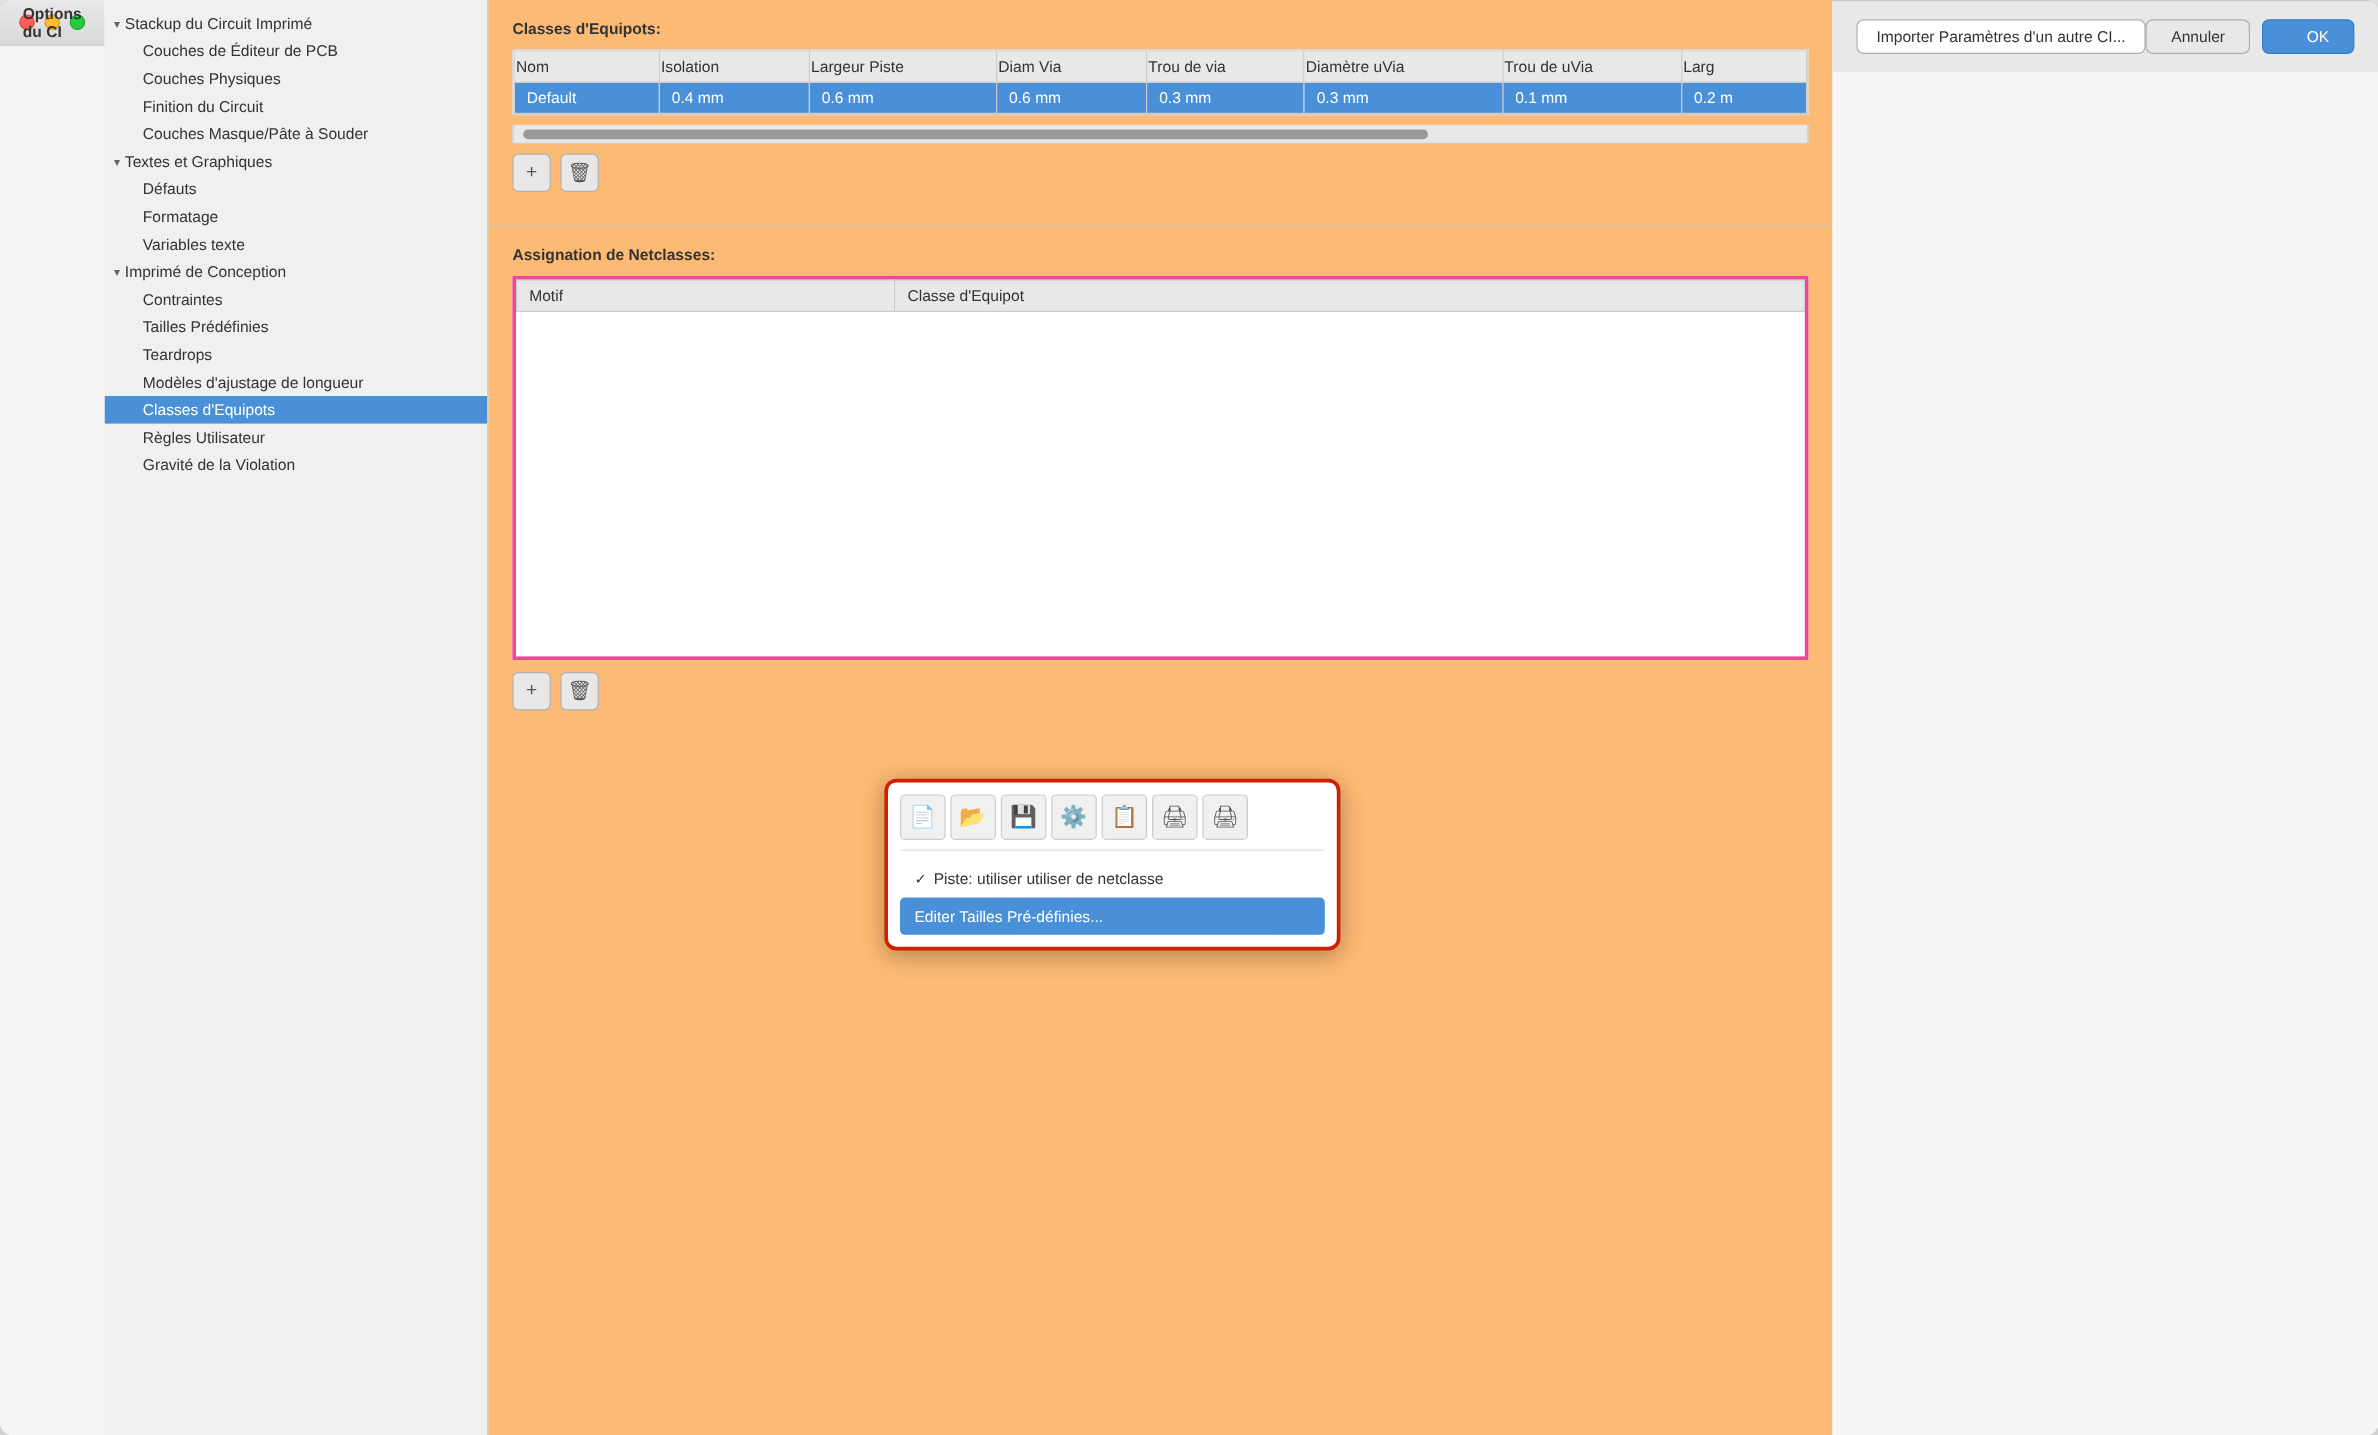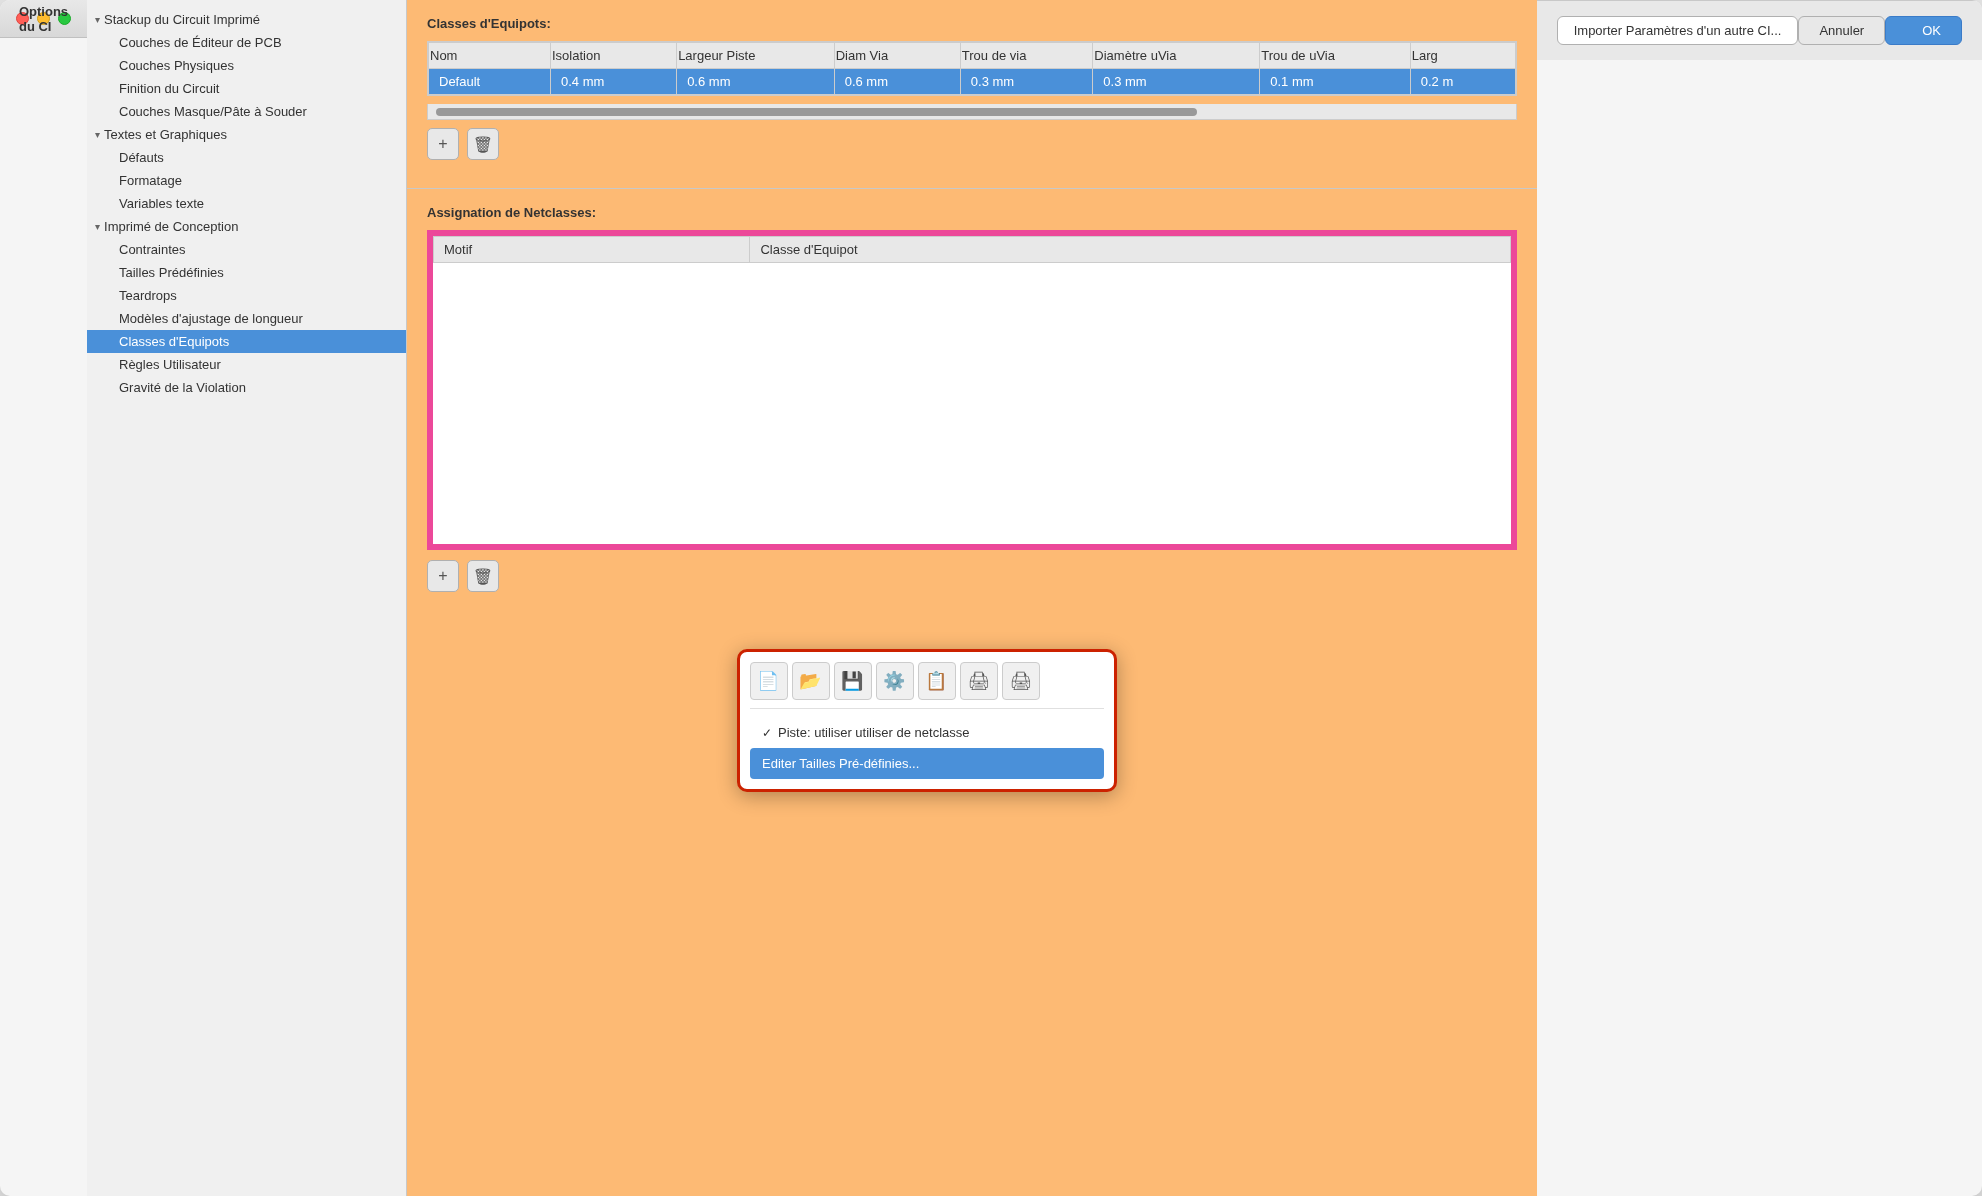--- a/index.html
+++ b/index.html
@@ -183,21 +183,21 @@
       border-radius: 5px;
       display: flex;
       align-items: center;
       justify-content: center;
       cursor: pointer;
       font-size: 16px;
       color: #555;
     }
 
     .netclass-table-container {
-      border: 6px solid #ec4899;
+      border: 3px solid #ec4899;
       background: white;
       height: 320px;
       overflow: auto;
     }
 
     .netclass-table {
       width: 100%;
       font-size: 13px;
       border-collapse: collapse;
     }
@@ -216,21 +216,21 @@
       background: #e8e8e8;
       border-top: 1px solid #c8c8c8;
       display: flex;
       align-items: center;
       justify-content: space-between;
       padding: 0 20px;
       flex-shrink: 0;
     }
 
     .footer-left {}
-    .footer-right { display: flex; }
+    .footer-right { display: flex; gap: 10px; }
 
     .btn {
       padding: 6px 20px;
       border-radius: 6px;
       font-size: 13px;
       cursor: pointer;
       border: 1px solid #b0b0b0;
       background: #e8e8e8;
       color: #333;
     }

